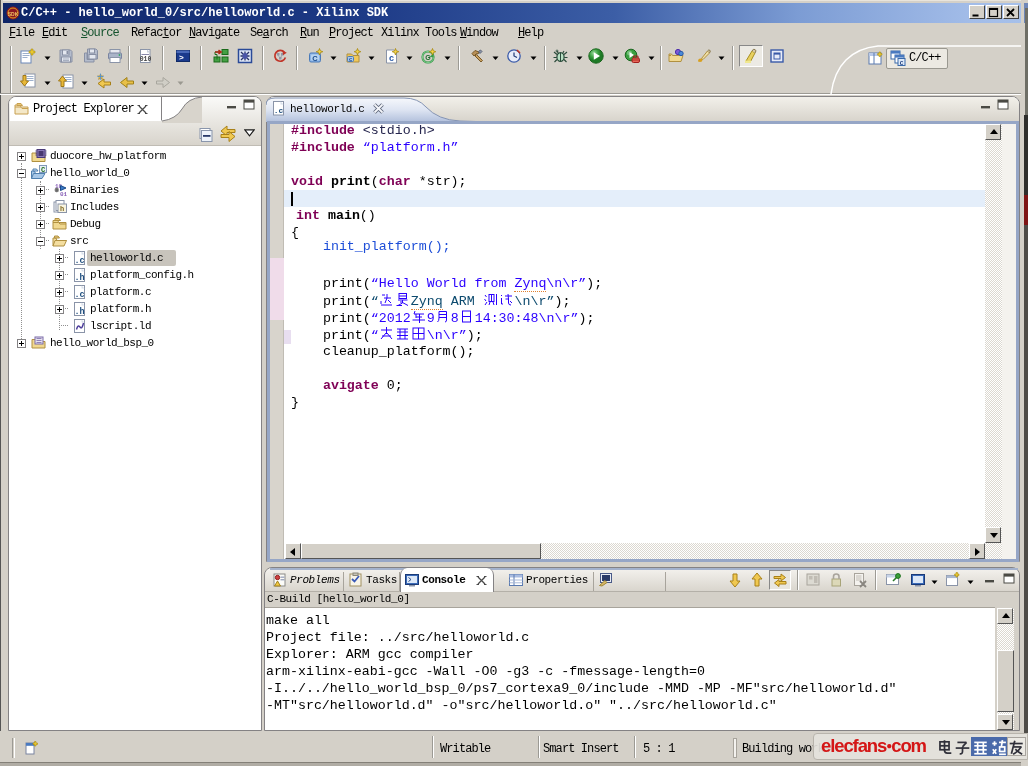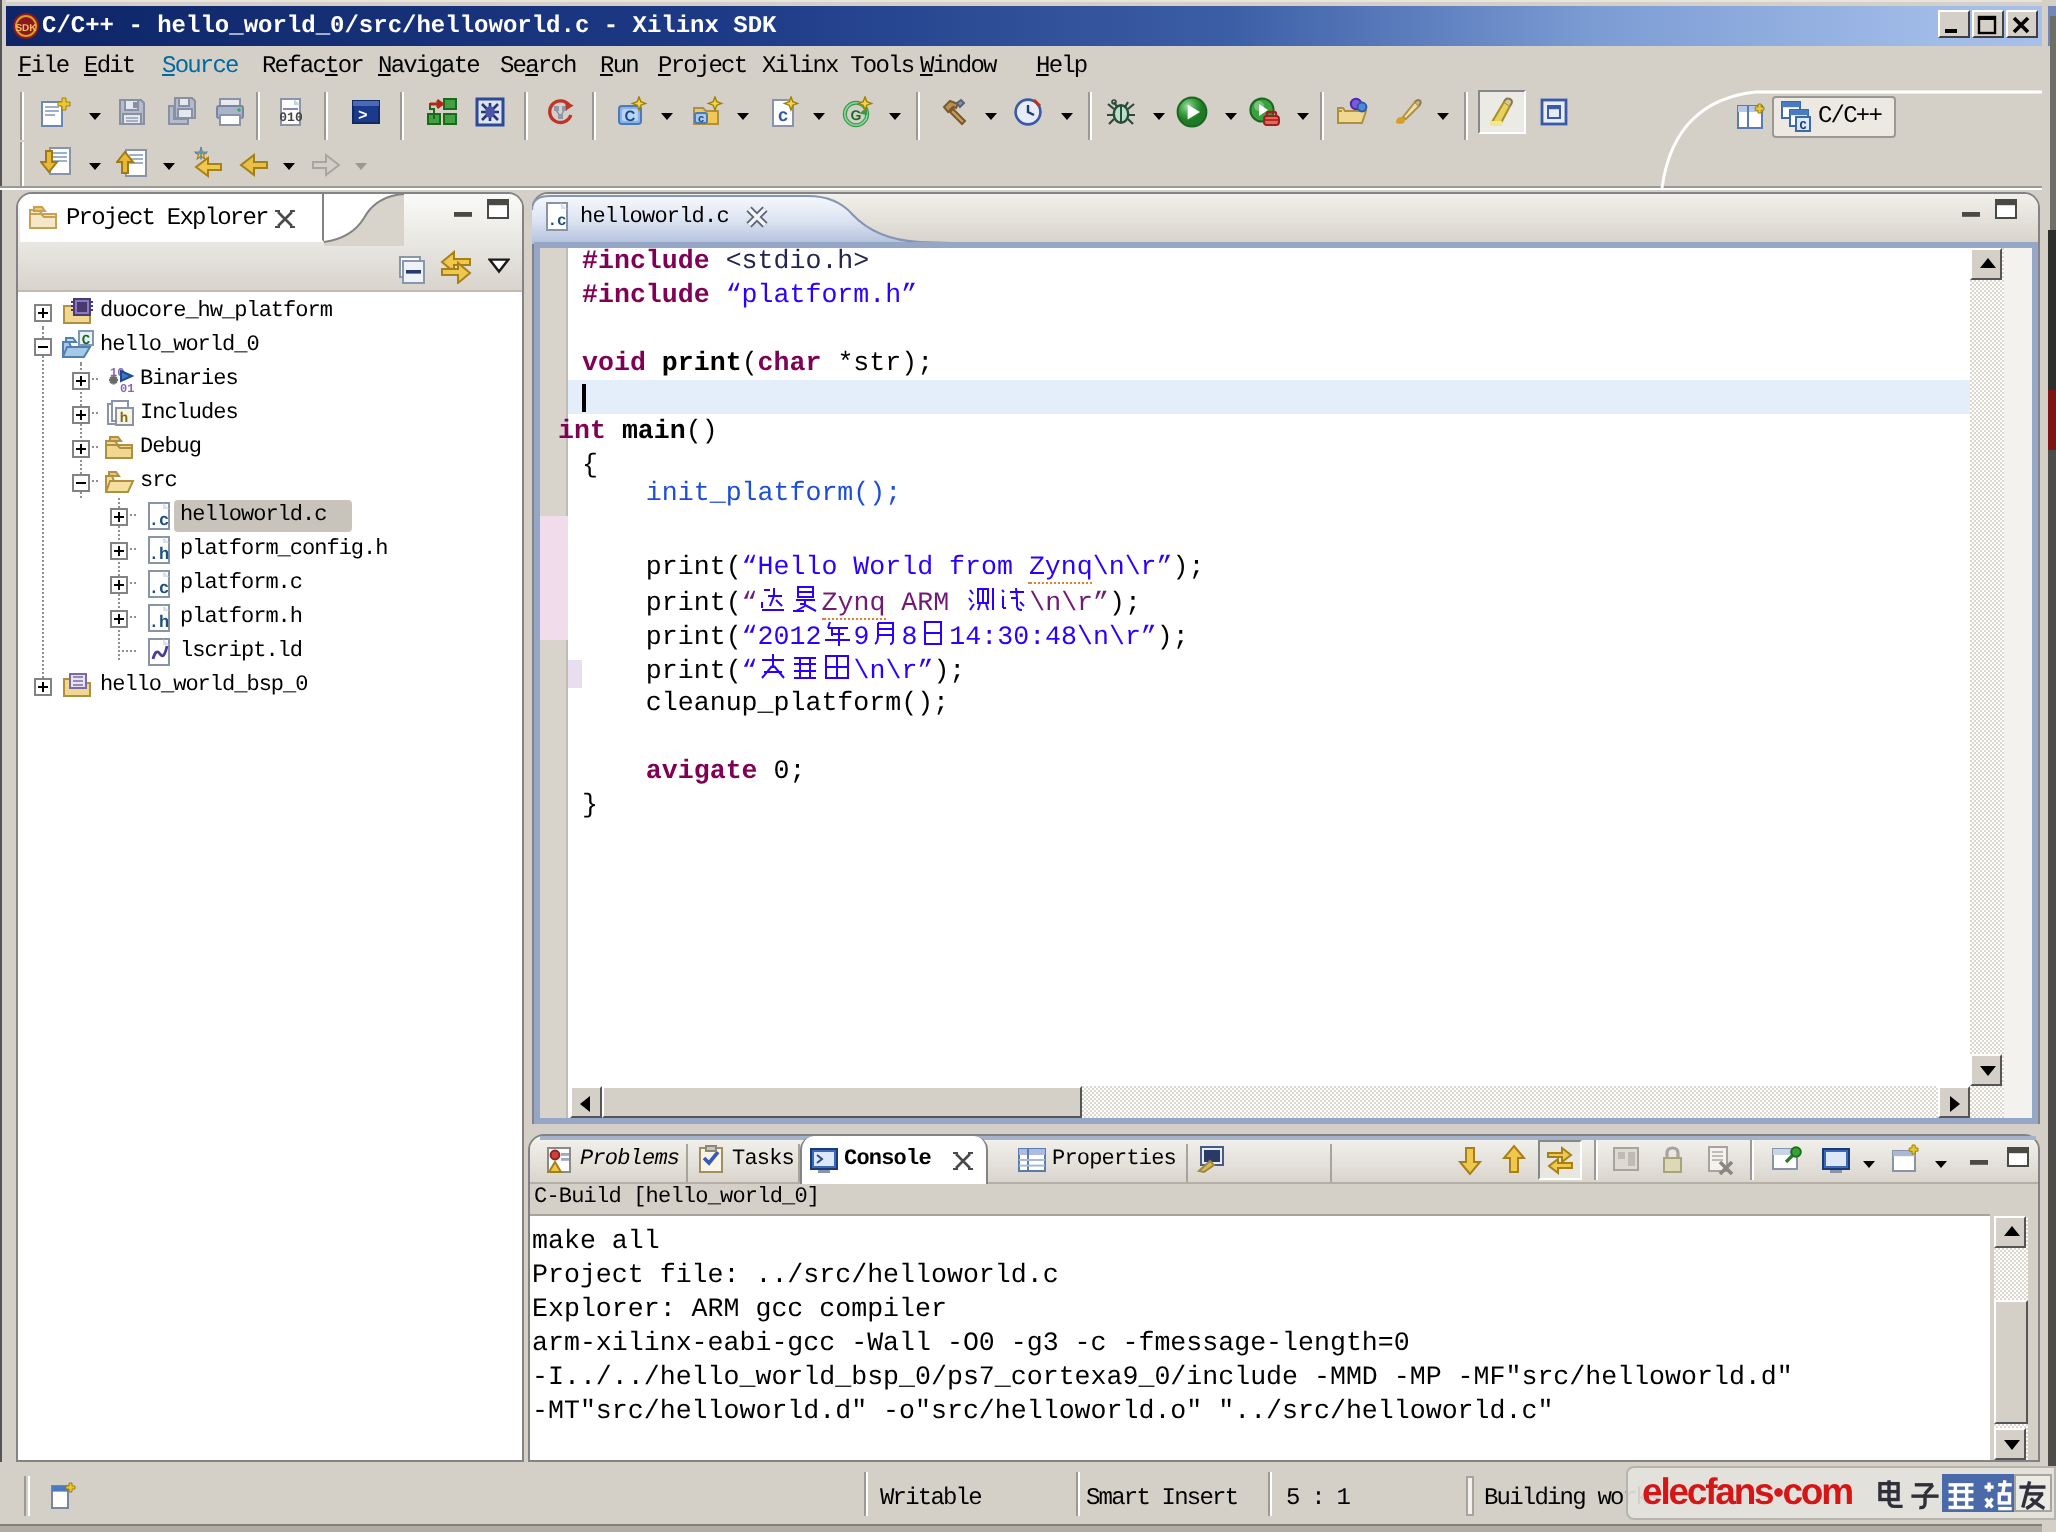--- a/index.html
+++ b/index.html
@@ -30,21 +30,21 @@
       <line x1="2.5" y1="3" x2="10.5" y2="3" stroke="#000" stroke-width="2"></line>
     </svg>
   </div>
 <div style="left:1003px;top:5px;width:16px;height:14px;background:#d4d0c8;border:1px solid;border-color:#fff #404040 #404040 #fff;">
     <svg width="14" height="12" viewBox="0 0 14 12">
       <path d="M3 3 L10 10 M10 3 L3 10" stroke="#000" stroke-width="1.8"></path>
     </svg>
   </div>
 <div style="left:9px;top:26px;width:36px;height:15px;color:#000;font:12px 'Liberation Mono',monospace;letter-spacing:-0.9px;line-height:15px;white-space:pre"><u>F</u>ile</div>
 <div style="left:42px;top:26px;width:36px;height:15px;color:#000;font:12px 'Liberation Mono',monospace;letter-spacing:-0.9px;line-height:15px;white-space:pre"><u>E</u>dit</div>
-<div style="left:81px;top:26px;width:50px;height:15px;color:#0369a1;font:12px 'Liberation Mono',monospace;letter-spacing:-0.9px;line-height:15px;white-space:pre"><u>S</u>ource</div>
+<div style="left:81px;top:26px;width:50px;height:15px;color:#14532d;font:12px 'Liberation Mono',monospace;letter-spacing:-0.9px;line-height:15px;white-space:pre"><u>S</u>ource</div>
 <div style="left:131px;top:26px;width:64px;height:15px;color:#000;font:12px 'Liberation Mono',monospace;letter-spacing:-0.9px;line-height:15px;white-space:pre">Refac<u>t</u>or</div>
 <div style="left:189px;top:26px;width:64px;height:15px;color:#000;font:12px 'Liberation Mono',monospace;letter-spacing:-0.9px;line-height:15px;white-space:pre"><u>N</u>avigate</div>
 <div style="left:250px;top:26px;width:50px;height:15px;color:#000;font:12px 'Liberation Mono',monospace;letter-spacing:-0.9px;line-height:15px;white-space:pre">Se<u>a</u>rch</div>
 <div style="left:300px;top:26px;width:29px;height:15px;color:#000;font:12px 'Liberation Mono',monospace;letter-spacing:-0.9px;line-height:15px;white-space:pre"><u>R</u>un</div>
 <div style="left:329px;top:26px;width:57px;height:15px;color:#000;font:12px 'Liberation Mono',monospace;letter-spacing:-0.9px;line-height:15px;white-space:pre"><u>P</u>roject</div>
 <div style="left:381px;top:26px;width:92px;height:15px;color:#000;font:12px 'Liberation Mono',monospace;letter-spacing:-0.9px;line-height:15px;white-space:pre">Xilinx Tools</div>
 <div style="left:460px;top:26px;width:50px;height:15px;color:#000;font:12px 'Liberation Mono',monospace;letter-spacing:-0.9px;line-height:15px;white-space:pre"><u>W</u>indow</div>
 <div style="left:518px;top:26px;width:36px;height:15px;color:#000;font:12px 'Liberation Mono',monospace;letter-spacing:-0.9px;line-height:15px;white-space:pre"><u>H</u>elp</div>
 <div style="left:10px;top:46px;width:2px;height:24px;border-left:1px solid #9c9a94;border-right:1px solid #fff"></div>
 <div style="left:20px;top:48px;width:16px;height:16px;">
@@ -667,25 +667,25 @@
 <div style="left:270px;top:124px;width:14px;height:435px;background:#d8d4cc;border-right:1px solid #c0bcb4"></div>
 <div style="left:270px;top:258px;width:14px;height:62px;background:#f0dcea"></div>
 <div style="left:284px;top:124px;width:7px;height:435px;background:#fff"></div>
 <div style="left:284px;top:330px;width:7px;height:14px;background:#e8def0"></div>
 <div style="left:291px;top:124px;width:694px;height:435px;background:#fff"></div>
 <div style="left:284px;top:190px;width:701px;height:17px;background:#e4eefa"></div>
 <div style="left:291px;top:192px;width:2px;height:14px;background:#000"></div>
 <div style="left:291px;top:122px;width:690px;height:17px;font:13.3px 'Liberation Mono',monospace;line-height:17px;color:#000;white-space:pre"><b style="color:#7f0055">#include</b> <span style="color:#26264e">&lt;stdio.h&gt;</span></div>
 <div style="left:291px;top:139px;width:690px;height:17px;font:13.3px 'Liberation Mono',monospace;line-height:17px;color:#000;white-space:pre"><b style="color:#7f0055">#include</b> <span style="color:#2a00ff">“platform.h”</span></div>
 <div style="left:291px;top:173px;width:690px;height:17px;font:13.3px 'Liberation Mono',monospace;line-height:17px;color:#000;white-space:pre"><b style="color:#7f0055">void</b> <b>print</b>(<b style="color:#7f0055">char</b> *str);</div>
-<div style="left:279px;top:207px;width:690px;height:17px;font:13.3px 'Liberation Mono',monospace;line-height:17px;color:#000;white-space:pre"><b style="color:#7f0055">int</b> <b>main</b>()</div>
+<div style="left:296px;top:207px;width:690px;height:17px;font:13.3px 'Liberation Mono',monospace;line-height:17px;color:#000;white-space:pre"><b style="color:#7f0055">int</b> <b>main</b>()</div>
 <div style="left:291px;top:224px;width:690px;height:17px;font:13.3px 'Liberation Mono',monospace;line-height:17px;color:#000;white-space:pre">{</div>
 <div style="left:291px;top:238px;width:690px;height:17px;font:13.3px 'Liberation Mono',monospace;line-height:17px;color:#1d4ed8;white-space:pre">    init_platform();</div>
 <div style="left:291px;top:275px;width:690px;height:17px;font:13.3px 'Liberation Mono',monospace;line-height:17px;color:#000;white-space:pre">    print(<span style="color:#2a00ff">“Hello World from <span class="wav">Zynq</span>\n\r”</span>);</div>
-<div style="left:291px;top:292px;width:690px;height:17px;font:13.3px 'Liberation Mono',monospace;line-height:17px;color:#000;white-space:pre">    print(<span style="color:#701a75">“<span class="cj" style="width:16px;height:15px"><svg width="15" height="15" viewBox="0 0 15 15" style="position:absolute;left:0;top:0">
+<div style="left:291px;top:292px;width:690px;height:17px;font:13.3px 'Liberation Mono',monospace;line-height:17px;color:#000;white-space:pre">    print(<span style="color:#0c4a6e">“<span class="cj" style="width:16px;height:15px"><svg width="15" height="15" viewBox="0 0 15 15" style="position:absolute;left:0;top:0">
           <line x1="3" y1="3" x2="6" y2="3" stroke="#2a00ff"></line>
           <line x1="8" y1="2" x2="8" y2="6" stroke="#2a00ff"></line>
           <line x1="5" y1="6" x2="12" y2="6" stroke="#2a00ff"></line>
           <line x1="2" y1="9" x2="2" y2="12" stroke="#2a00ff"></line>
           <path d="M2 13 L13 13" stroke="#2a00ff" fill="none"></path>
           <line x1="8" y1="6" x2="6" y2="11" stroke="#2a00ff"></line>
           <line x1="9" y1="8" x2="12" y2="11" stroke="#2a00ff"></line>
         </svg></span><span class="cj" style="width:16px;height:15px"><svg width="15" height="15" viewBox="0 0 15 15" style="position:absolute;left:0;top:0">
           <rect x="4" y="1.5" width="7.5" height="5" fill="none" stroke="#2a00ff"></rect>
           <line x1="4" y1="4" x2="11.5" y2="4" stroke="#2a00ff"></line>

